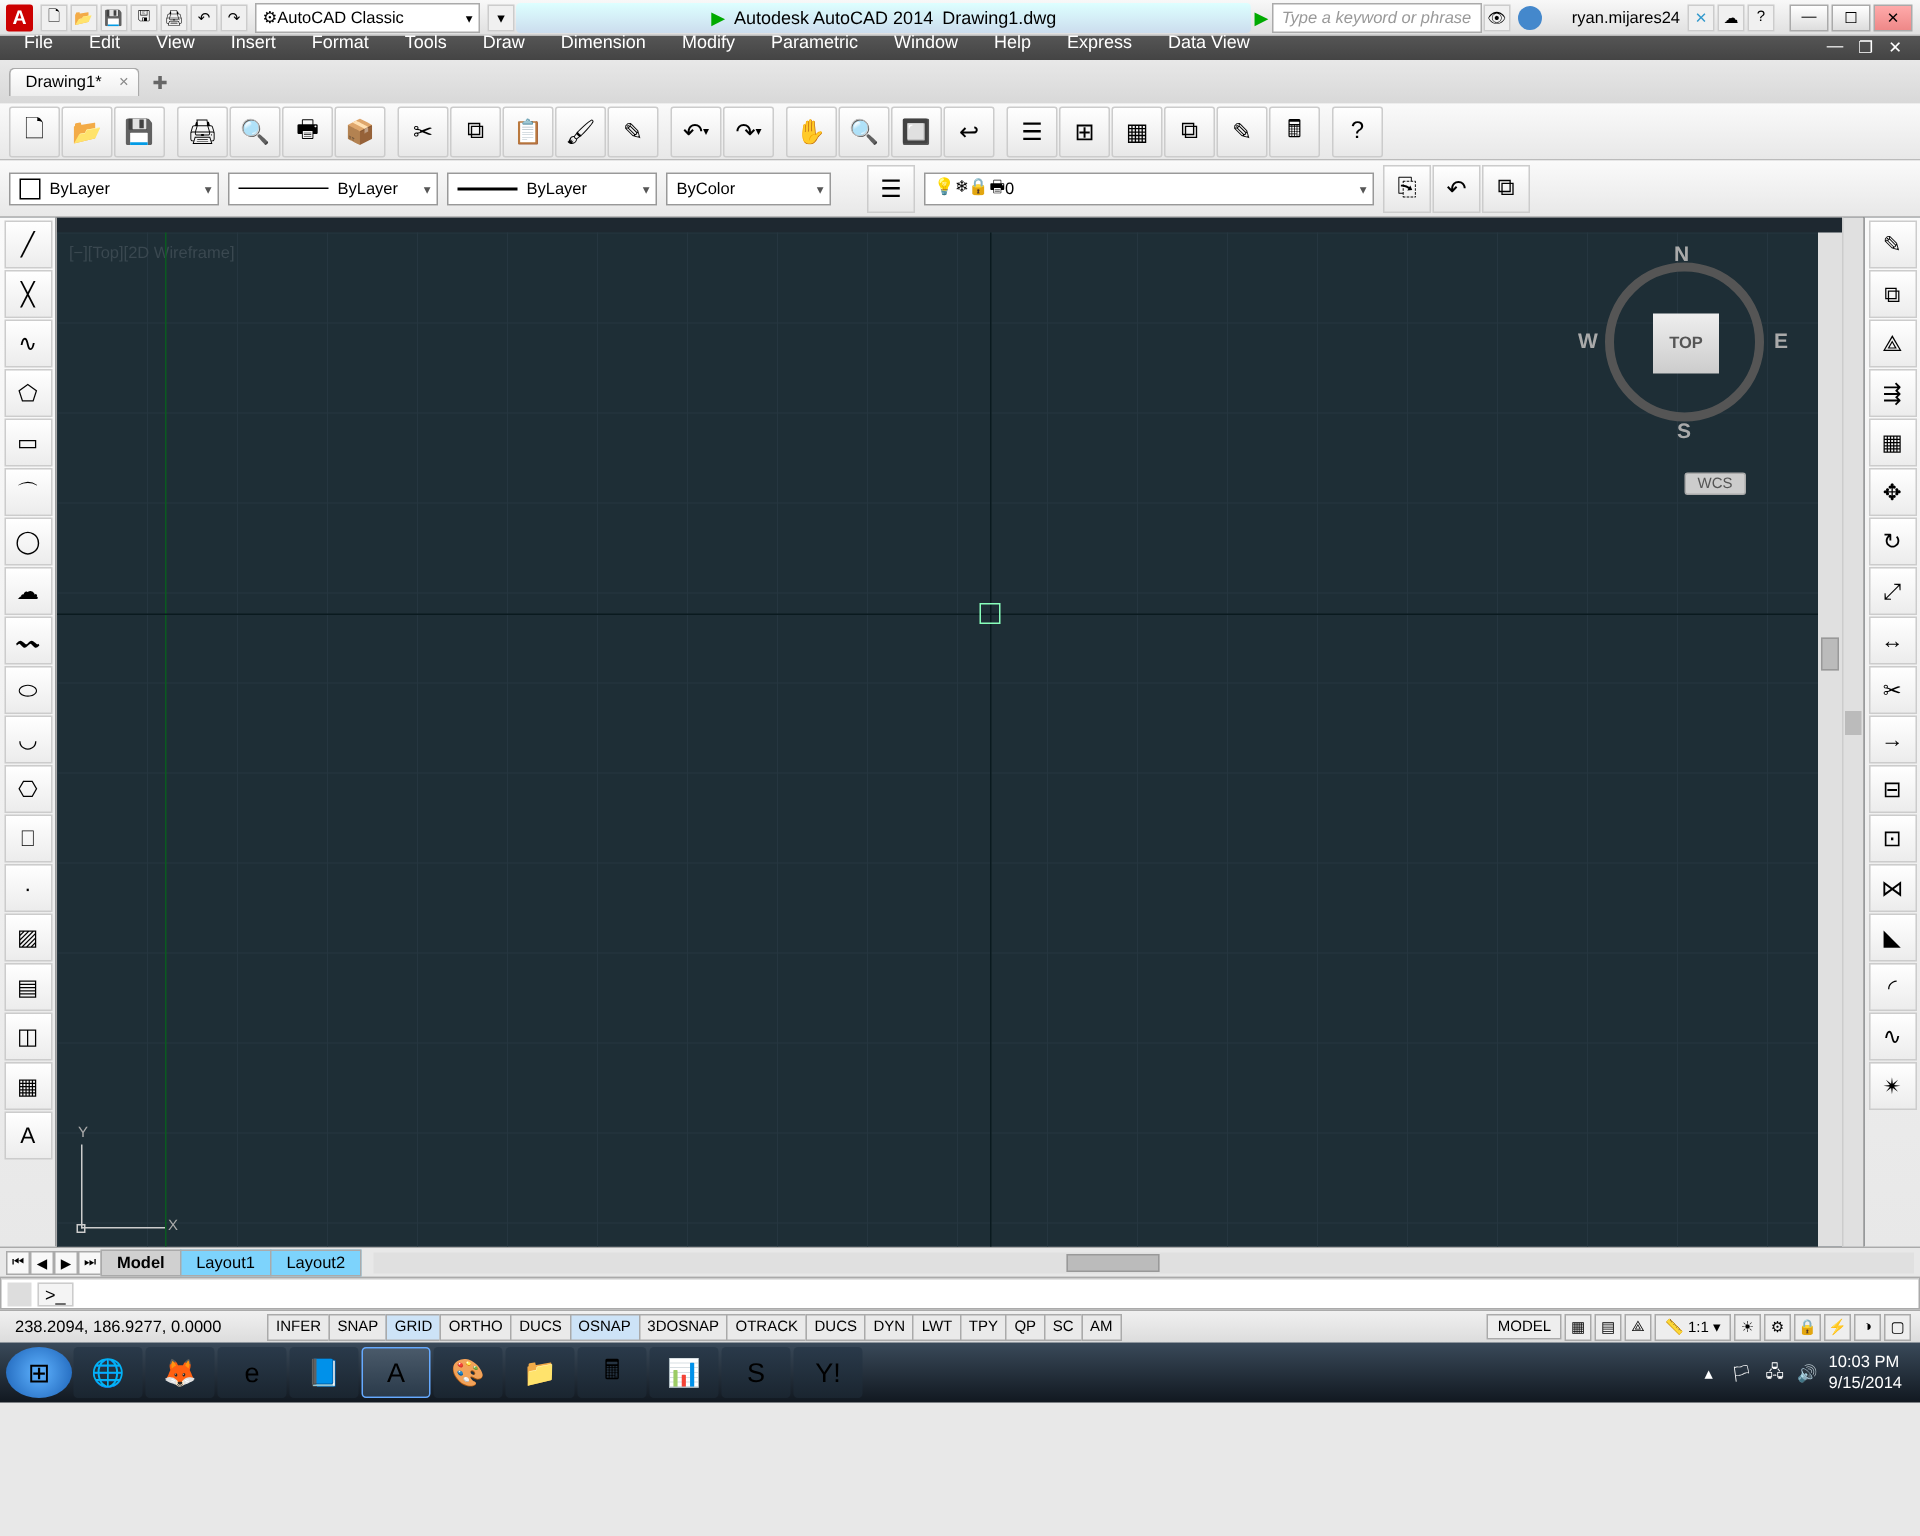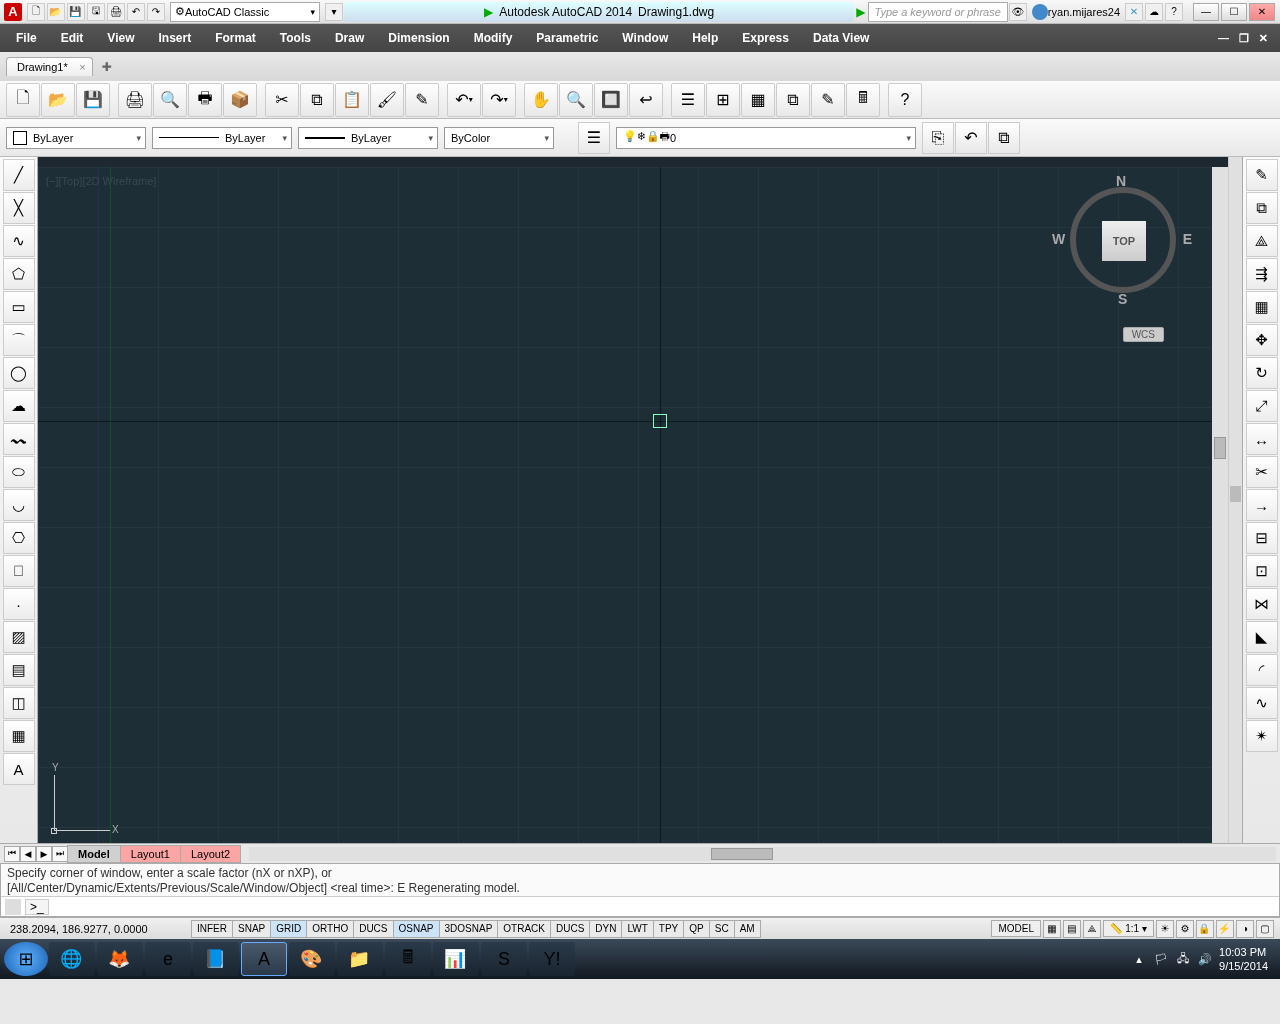--- a/index.html
+++ b/index.html
@@ -6,27 +6,27 @@
 body { width: 1280px; height: 1024px; background: #e8e8e8; overflow: hidden; font-size: 12px; }
 
 
 .titlebar { height: 24px; background: linear-gradient(#f8f8f8,#e0e0e0); display: flex; align-items: center; padding: 0 4px; border-bottom: 1px solid #bbb; }
 .app-icon { width: 18px; height: 18px; background: #c00; color: #fff; font-weight: bold; display: flex; align-items: center; justify-content: center; font-size: 13px; margin-right: 4px; border-radius: 2px; }
 .qat-btn { width: 18px; height: 18px; margin: 0 1px; background: #f0f0f0; border: 1px solid #ccc; display: flex; align-items: center; justify-content: center; font-size: 10px; cursor: pointer; }
 .workspace-sel { height: 20px; background: #fff; border: 1px solid #aaa; padding: 0 18px 0 4px; display: flex; align-items: center; font-size: 11px; margin: 0 4px; min-width: 150px; position: relative; }
 .workspace-sel::after { content: "▾"; position: absolute; right: 4px; font-size: 9px; }
 .title-mid { flex: 1; display: flex; align-items: center; justify-content: center; gap: 6px; background: linear-gradient(#dff,#cde); height: 20px; padding: 0 8px; border-radius: 3px; font-size: 12px; }
 .search-box { height: 20px; background: #fff; border: 1px solid #aaa; font-style: italic; color: #999; padding: 0 6px; display: flex; align-items: center; font-size: 11px; min-width: 140px; }
-.user-box { display: flex; align-items: center; gap: 0; margin: 0 4px; justify-content: flex-end; }
+.user-box { display: flex; align-items: center; gap: 20px; margin: 0 4px; justify-content: flex-end; }
 .user-icon { width: 16px; height: 16px; background: #48c; border-radius: 50%; }
 .win-btn { width: 26px; height: 18px; background: linear-gradient(#fff,#ddd); border: 1px solid #aaa; margin: 0 1px; display: flex; align-items: center; justify-content: center; font-size: 10px; cursor: pointer; }
 .win-btn.close { background: linear-gradient(#faa,#e88); }
 
 
-.menubar { height: 28px; background: linear-gradient(#555,#444); display: flex; align-items: center; padding: 0 4px; color: #fff; position: relative; font-weight: bold; }
+.menubar { height: 16px; background: linear-gradient(#555,#444); display: flex; align-items: flex-end; padding: 0 4px; color: #fff; position: relative; }
 .menu-item { padding: 0 12px; height: 24px; display: flex; align-items: center; cursor: pointer; font-size: 12px; }
 .menu-right { margin-left: auto; display: flex; gap: 2px; padding-right: 4px; }
 .menu-right span { cursor: pointer; padding: 2px 4px; font-size: 11px; }
 
 
 .doctabs { height: 29px; background: linear-gradient(#e8e8e8,#d8d8d8); display: flex; align-items: center; padding: 0 6px; }
 .doctab { background: linear-gradient(#fff,#eee); border: 1px solid #aaa; border-bottom: none; padding: 3px 24px 3px 10px; border-radius: 4px 4px 0 0; font-size: 11px; position: relative; }
 .doctab .x { position: absolute; right: 6px; top: 3px; color: #888; cursor: pointer; font-size: 11px; }
 .newdoc { width: 20px; height: 18px; margin-left: 4px; display: flex; align-items: center; justify-content: center; cursor: pointer; color: #666; }
 
@@ -78,34 +78,34 @@
 
 
 .sidebar-right { width: 38px; background: linear-gradient(#fafafa,#e8e8e8); border-left: 1px solid #aaa; display: flex; flex-direction: column; align-items: center; padding: 2px 0; gap: 1px; }
 .side-slot { width: 14px; background: #e0e0e0; border-left: 1px solid #ccc; position: relative; }
 .side-slot::before { content: ""; position: absolute; top: 48%; left: 1px; right: 1px; height: 16px; background: #bbb; }
 
 
 .modeltabs { height: 20px; background: #e8e8e8; border-top: 1px solid #aaa; display: flex; align-items: center; padding: 0 4px; font-size: 11px; }
 .mtab-nav { display: flex; gap: 0; }
 .mtab-nav span { width: 16px; height: 16px; border: 1px solid #aaa; background: #f8f8f8; display: flex; align-items: center; justify-content: center; font-size: 9px; cursor: pointer; }
-.mtab { padding: 2px 10px; border: 1px solid #aaa; background: #fca5a5; margin-left: -1px; cursor: pointer; }
+.mtab { padding: 2px 10px; border: 1px solid #aaa; background: #7dd3fc; margin-left: -1px; cursor: pointer; }
 .mtab.active { background: #d0d0d0; font-weight: bold; }
 .hscroll { flex: 1; height: 14px; margin-left: 8px; background: #e0e0e0; position: relative; }
 .hscroll::before { content: ""; position: absolute; left: 45%; width: 60px; top: 1px; bottom: 1px; background: #bbb; border: 1px solid #999; }
 
 
 .cmdwrap { background: #fff; border: 1px solid #aaa; }
 .cmd-hist { font-family: "Consolas","Courier New",monospace; font-size: 12px; padding: 2px 6px; background: #fafafa; color: #333; line-height: 15px; height: 32px; overflow: hidden; }
 .cmd-line { height: 20px; display: flex; align-items: center; border-top: 1px solid #ccc; padding: 0 4px; font-family: "Consolas","Courier New",monospace; font-size: 12px; }
 .cmd-ico { width: 16px; height: 16px; background: #ddd; margin-right: 4px; }
 .cmd-prompt { background: #f4f4f4; border: 1px solid #ccc; padding: 0 4px; }
 
 
-.statusbar { height: 22px; background: linear-gradient(#f0f0f0,#dcdcdc); border-top: 1px solid #aaa; display: flex; align-items: center; padding: 0 6px; font-size: 11px; gap: 16px; }
+.statusbar { height: 22px; background: linear-gradient(#f0f0f0,#dcdcdc); border-top: 1px solid #aaa; display: flex; align-items: center; padding: 0 6px; font-size: 11px; gap: 3px; }
 .coords { min-width: 170px; padding: 0 4px; }
 .stat-btn { padding: 2px 5px; border: 1px solid #aaa; background: #eaeaea; margin-left: -1px; cursor: pointer; height: 18px; display: flex; align-items: center; font-size: 10px; }
 .stat-btn.on { background: #cde3f7; }
 .status-right { margin-left: auto; display: flex; align-items: center; gap: 2px; }
 .sr-box { padding: 2px 6px; border: 1px solid #aaa; background: #eee; font-size: 10px; }
 .sr-ico { width: 18px; height: 18px; border: 1px solid #aaa; background: #eee; display: flex; align-items: center; justify-content: center; font-size: 10px; cursor: pointer; }
 
 
 .taskbar { height: 40px; background: linear-gradient(#3a4a5a,#111820); display: flex; align-items: center; padding: 0 4px; }
 .start { width: 44px; height: 34px; background: radial-gradient(circle,#5fb3ff,#1a5fb4); border-radius: 50%; display: flex; align-items: center; justify-content: center; font-size: 18px; cursor: pointer; }
@@ -315,24 +315,20 @@
     <span>▶</span>
     <span>⏭</span>
   </div>
   <div class="mtab active">Model</div>
   <div class="mtab">Layout1</div>
   <div class="mtab">Layout2</div>
   <div class="hscroll"></div>
 </div>
 
 <div class="cmdwrap">
-  <div class="cmd-hist">
-    <div>Specify corner of window, enter a scale factor (nX or nXP), or</div>
-    <div>[All/Center/Dynamic/Extents/Previous/Scale/Window/Object] &lt;real time&gt;: E Regenerating model.</div>
-  </div>
   <div class="cmd-line">
     <div class="cmd-ico"></div>
     <div class="cmd-prompt">&gt;_</div>
   </div>
 </div>
 
 <div class="statusbar">
   <div class="coords">238.2094, 186.9277, 0.0000</div>
   <div id="status-toggles" style="display:flex">
       <div class="stat-btn">INFER</div>

